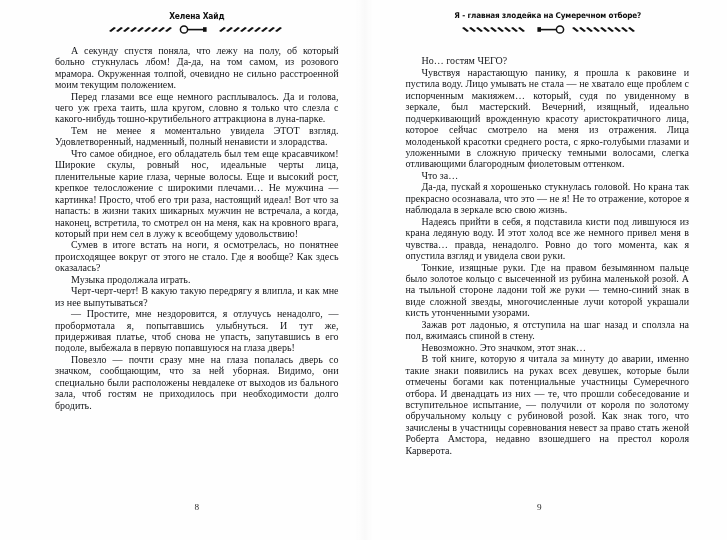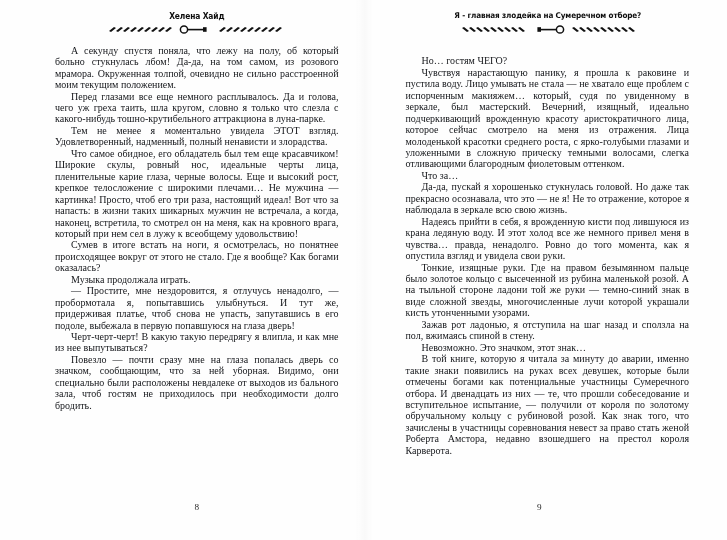--- a/index.html
+++ b/index.html
@@ -148,24 +148,24 @@
           </g>
         </svg>
       </div>
     </div>
 
     <div class="body-text">
       <p>А секунду спустя поняла, что лежу на полу, об который больно стукнулась лбом! Да-да, на том самом, из розового мрамора. Окруженная толпой, очевидно не сильно расстроенной моим текущим положением.</p>
       <p>Перед глазами все еще немного расплывалось. Да и голова, чего уж греха таить, шла кругом, словно я только что слезла с какого-нибудь тошно-крутибельного аттракциона в луна-парке.</p>
       <p>Тем не менее я моментально увидела ЭТОТ взгляд. Удовлетворенный, надменный, полный ненависти и злорадства.</p>
       <p>Что самое обидное, его обладатель был тем еще красавчиком! Широкие скулы, ровный нос, идеальные черты лица, пленительные карие глаза, черные волосы. Еще и высокий рост, крепкое телосложение с широкими плечами… Не мужчина — картинка! Просто, чтоб его три раза, настоящий идеал! Вот что за напасть: в жизни таких шикарных мужчин не встречала, а когда, наконец, встретила, то смотрел он на меня, как на кровного врага, который при нем сел в лужу к всеобщему удовольствию!</p>
-      <p>Сумев в итоге встать на ноги, я осмотрелась, но понятнее происходящее вокруг от этого не стало. Где я вообще? Как богами оказалась?</p>
+      <p>Сумев в итоге встать на ноги, я осмотрелась, но понятнее происходящее вокруг от этого не стало. Где я вообще? Как здесь оказалась?</p>
       <p>Музыка продолжала играть.</p>
+      <p>Черт-черт-черт! В какую такую передрягу я влипла, и как мне из нее выпутываться?</p>
       <p>— Простите, мне нездоровится, я отлучусь ненадолго, — пробормотала я, попытавшись улыбнуться. И тут же, придерживая платье, чтоб снова не упасть, запутавшись в его подоле, выбежала в первую попавшуюся на глаза дверь!</p>
-      <p>Черт-черт-черт! В какую такую передрягу я влипла, и как мне из нее выпутываться?</p>
       <p>Повезло — почти сразу мне на глаза попалась дверь со значком, сообщающим, что за ней уборная. Видимо, они специально были расположены невдалеке от выходов из бального зала, чтоб гостям не приходилось при необходимости долго бродить.</p>
     </div>
 
     <div class="folio">8</div>
   </div>
 
   <div class="page page-right">
 
     <div class="runhead">
       <div class="runhead-title">Я - главная злодейка на Сумеречном отборе?</div>
@@ -199,22 +199,22 @@
             </g>
           </g>
         </svg>
       </div>
     </div>
 
     <div class="body-text">
       <p>Но… гостям ЧЕГО?</p>
       <p>Чувствуя нарастающую панику, я прошла к раковине и пустила воду. Лицо умывать не стала — не хватало еще проблем с испорченным макияжем… который, судя по увиденному в зеркале, был мастерский. Вечерний, изящный, идеально подчеркивающий врожденную красоту аристократичного лица, которое сейчас смотрело на меня из отражения. Лица молоденькой красотки среднего роста, с ярко-голубыми глазами и уложенными в сложную прическу темными волосами, слегка отливающими благородным фиолетовым оттенком.</p>
       <p>Что за…</p>
-      <p>Да-да, пускай я хорошенько стукнулась головой. Но даже так прекрасно осознавала, что это — не я! Не то отражение, которое я наблюдала в зеркале всю свою жизнь.</p>
-      <p>Надеясь прийти в себя, я врожденную кисти под лившуюся из крана ледяную воду. И этот холод все же немного привел меня в чувства… правда, ненадолго. Ровно до того момента, как я опустила взгляд и увидела свои руки.</p>
+      <p>Да-да, пускай я хорошенько стукнулась головой. Но крана так прекрасно осознавала, что это — не я! Не то отражение, которое я наблюдала в зеркале всю свою жизнь.</p>
+      <p>Надеясь прийти в себя, я подставила кисти под лившуюся из крана ледяную воду. И этот холод все же немного привел меня в чувства… правда, ненадолго. Ровно до того момента, как я опустила взгляд и увидела свои руки.</p>
       <p>Тонкие, изящные руки. Где на правом безымянном пальце было золотое кольцо с высеченной из рубина маленькой розой. А на тыльной стороне ладони той же руки — темно-синий знак в виде сложной звезды, многочисленные лучи которой украшали кисть утонченными узорами.</p>
       <p>Зажав рот ладонью, я отступила на шаг назад и сползла на пол, вжимаясь спиной в стену.</p>
       <p>Невозможно. Это значком, этот знак…</p>
       <p>В той книге, которую я читала за минуту до аварии, именно такие знаки появились на руках всех девушек, которые были отмечены богами как потенциальные участницы Сумеречного отбора. И двенадцать из них — те, что прошли собеседование и вступительное испытание, — получили от короля по золотому обручальному кольцу с рубиновой розой. Как знак того, что зачислены в участницы соревнования невест за право стать женой Роберта Амстора, недавно взошедшего на престол короля Карверота.</p>
     </div>
 
     <div class="folio">9</div>
   </div>
 
   <div class="gutter"></div>

